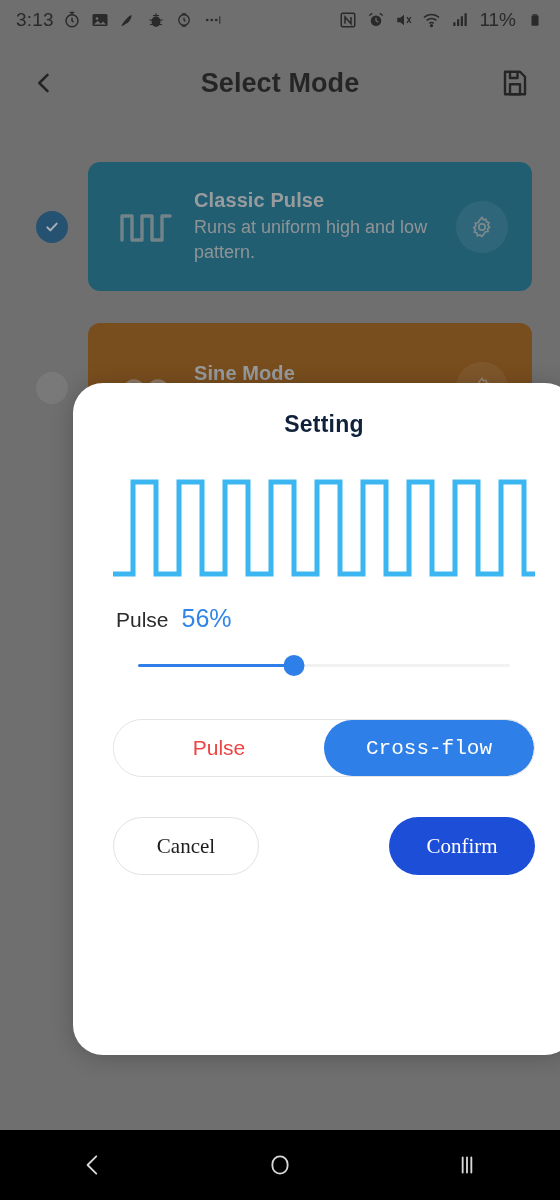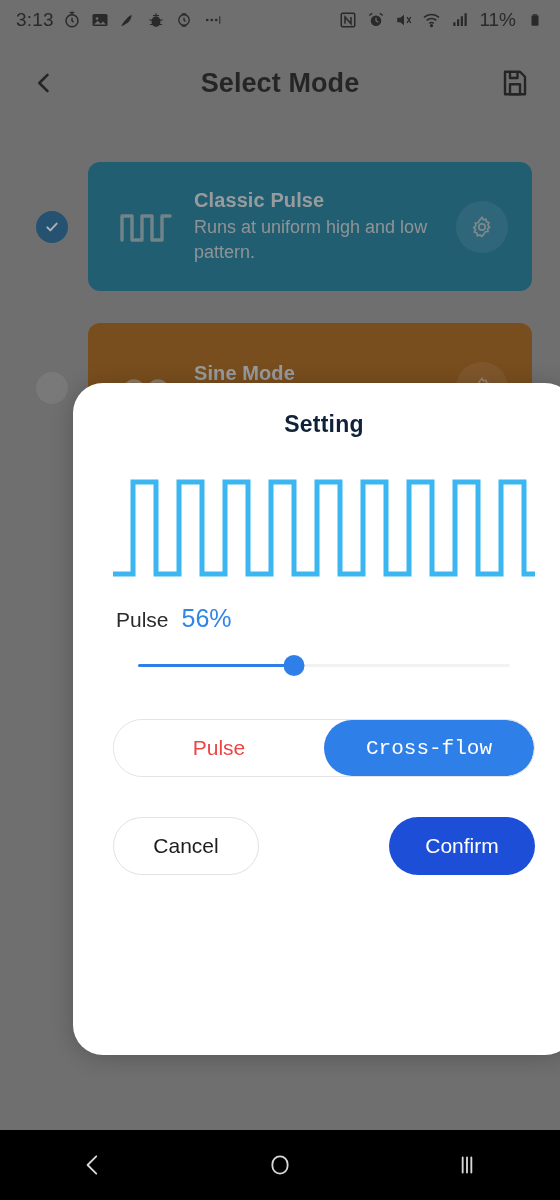--- a/index.html
+++ b/index.html
@@ -123,21 +123,21 @@
   }
   .seg.inactive { color:#ef4444; background:#fff;text-align:right; }
   .seg.active   { color:#ffffff; background:#2f7fe8;font-family:Liberation Mono, monospace; }
 
   
   #modal-actions {
     margin-top:40px; display:flex; justify-content:space-between;
   }
   .action-btn {
     width:146px; height:58px; border-radius:29px;
-    display:flex; align-items:center; justify-content:center; font-size:21px;
+    display:flex; align-items:center; justify-content:center; font-size:21px;font-family:Liberation Serif, serif;
   }
   #cancel-button  { border:1px solid #e2e2e2; color:#1d1d1d; background:#fff; }
   #confirm-button { background:#1d4ed8; color:#fff; }
 
   
   #nav-bar {
     position:absolute; left:0; bottom:0; width:560px; height:70px;
     background:#000; display:flex; align-items:center; justify-content:space-around;
   }
   .nav-btn { width:80px; height:50px; display:flex; align-items:center; justify-content:center; }

